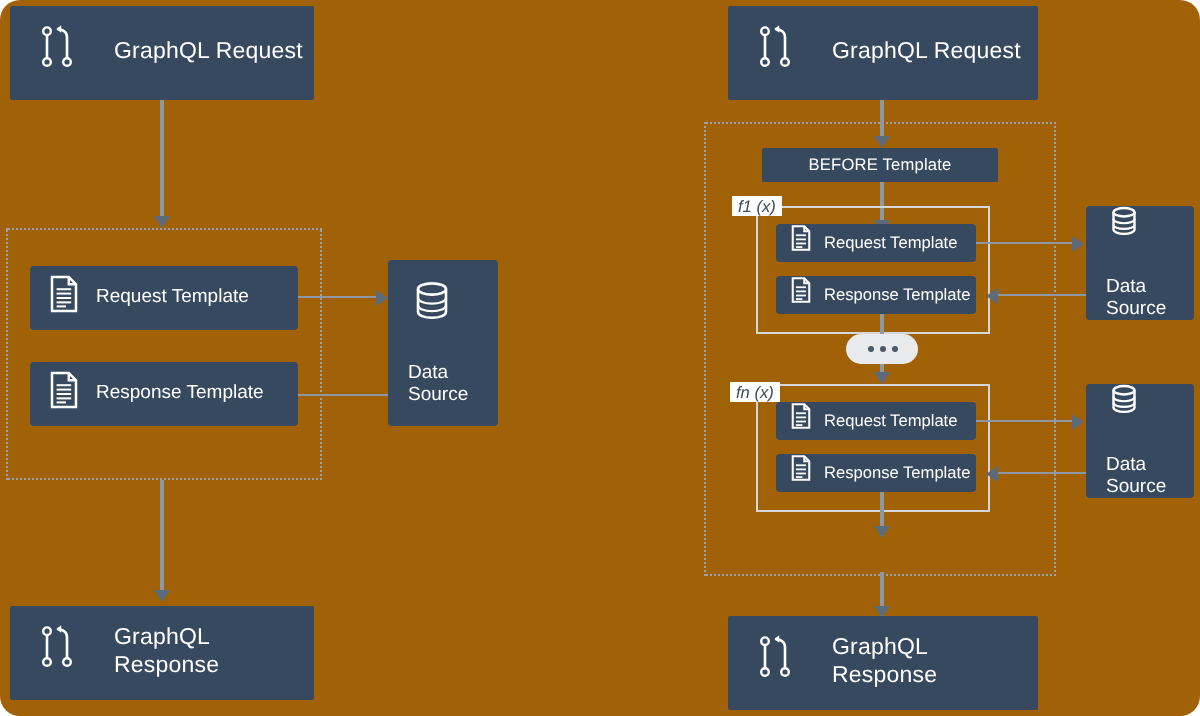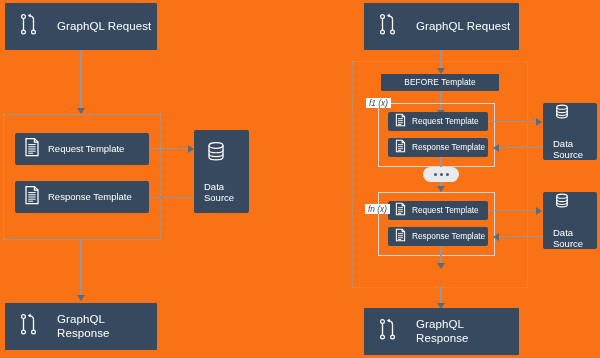--- a/index.html
+++ b/index.html
@@ -7,22 +7,23 @@
     padding: 0;
     background: #ffffff;
   }
   body {
     font-family: "Liberation Sans", sans-serif;
   }
   #canvas {
     position: relative;
     width: 600px;
     height: 358px;
-    background: #f97316;
+    background: #a16207;
     overflow: hidden;
+    border-radius: 10px;
   }
   
   .node {
     position: absolute;
     background: #36495e;
     color: #ffffff;
     box-sizing: border-box;
     display: flex;
     align-items: center;
     z-index: 3;
@@ -323,21 +324,21 @@
 
   <div class="ellipsis-pill" style="left:423px; top:167px; width:36px; height:15px;">
     <i></i>
     <i></i>
     <i></i>
   </div>
 
   <div class="arrowhead arrow-down" style="left:437px; top:186px;"></div>
 
   <div class="fgroup" style="left:378px; top:192px; width:117px; height:64px;"></div>
-  <div class="fgroup-label" style="left:365px; top:204px;">fn (x)</div>
+  <div class="fgroup-label" style="left:365px; top:191px;">fn (x)</div>
 
   <div class="node tpl-node small" style="left:388px; top:201px; width:100px; height:19px;">
     <span class="icon">
       <svg width="11" height="14" viewBox="0 0 16 20">
         <path d="M2 1.5 H10.4 L14 5.1 V18.5 H2 Z" fill="none" stroke="#ffffff" stroke-width="1.5"></path>
         <path d="M10.4 1.5 V5.1 H14" fill="none" stroke="#ffffff" stroke-width="1.5"></path>
         <line x1="4.3" y1="8" x2="11.6" y2="8" stroke="#ffffff" stroke-width="1.3"></line>
         <line x1="4.3" y1="11" x2="11.6" y2="11" stroke="#ffffff" stroke-width="1.3"></line>
         <line x1="4.3" y1="14" x2="11.6" y2="14" stroke="#ffffff" stroke-width="1.3"></line>
         <line x1="4.3" y1="16.6" x2="9" y2="16.6" stroke="#ffffff" stroke-width="1.3"></line>

